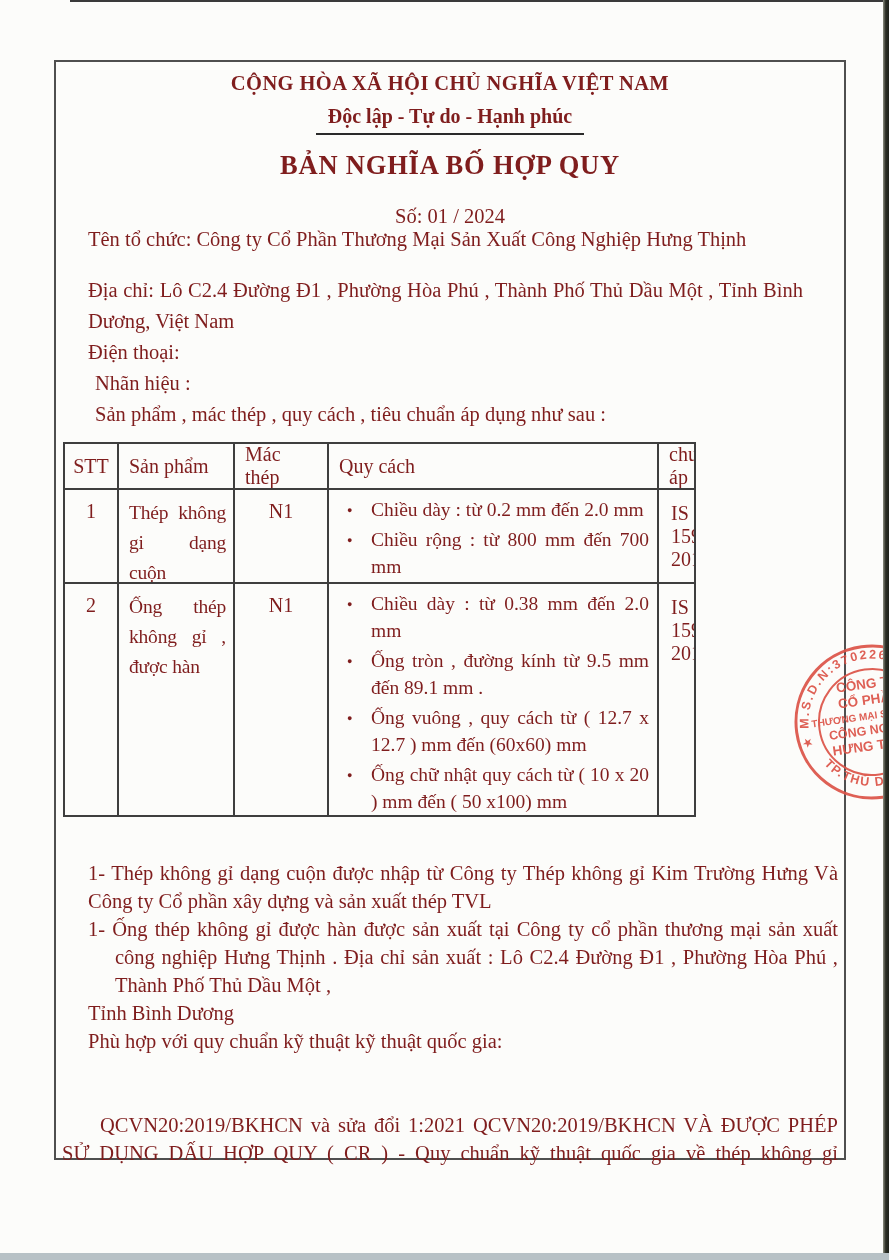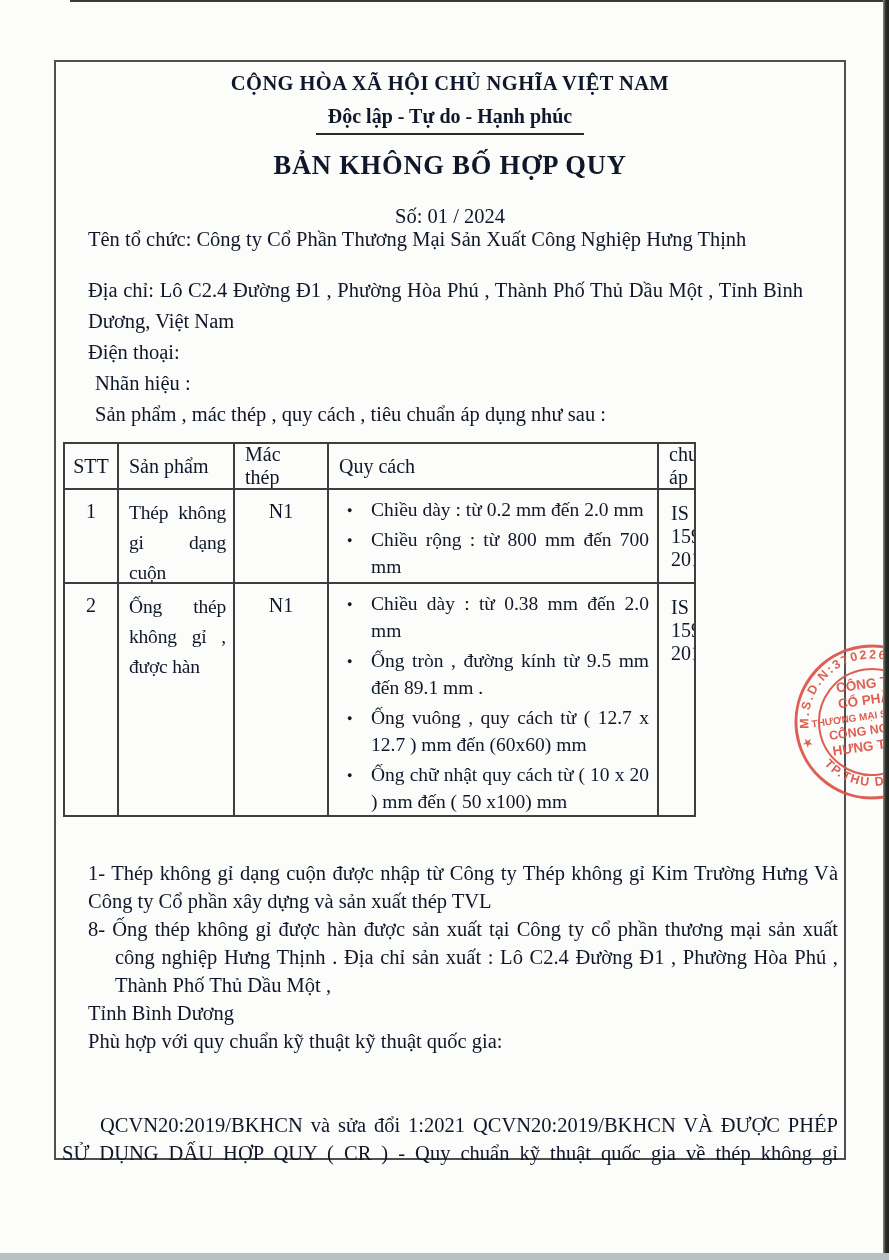--- a/index.html
+++ b/index.html
@@ -1,20 +1,20 @@
 <!DOCTYPE html>
 <html><head>
 <meta charset="utf-8">
 <style>
   html,body { margin:0; padding:0; background:#e8e8e4; }
   .page {
     position:relative; width:889px; height:1260px; margin:0 auto;
     background:#fcfcfa; overflow:hidden;
     font-family:"Liberation Serif","DejaVu Serif",serif;
-    color:#0f172a;
+    color:#7f1d1d;
   }
   
   .scan-top-edge   { position:absolute; left:70px; top:0; width:819px; height:2px; background:#3a3a3a; z-index:6; }
   .scan-right-edge { position:absolute; right:0; top:0; width:6px; height:1260px;
                      background:linear-gradient(to right,#8d8f81 0%,#2c2f26 45%,#1e211a 100%); z-index:6; }
   .scan-bottom-edge{ position:absolute; left:0; bottom:0; width:889px; height:7px; background:#b7c1c5; z-index:6; }
 
   .frame { position:absolute; left:54px; top:60px; width:792px; height:1100px;
            border:2px solid #4f4f4f; box-sizing:border-box; z-index:1; }
 
@@ -73,21 +73,21 @@
   <div class="scan-bottom-edge"></div>
 
   <div class="frame"></div>
 
   <div class="centered national-title">CỘNG HÒA XÃ HỘI CHỦ NGHĨA VIỆT NAM</div>
 
   <div class="centered motto-wrap">
     <span>Độc lập - Tự do - Hạnh phúc</span>
   </div>
 
-  <div class="centered doc-title">BẢN KHÔNG BỐ HỢP QUY</div>
+  <div class="centered doc-title">BẢN NGHĨA BỐ HỢP QUY</div>
 
   <div class="centered doc-number">Số: 01 / 2024</div>
 
   <div class="info">
     <div>Tên tổ chức: Công ty Cổ Phần Thương Mại Sản Xuất Công Nghiệp Hưng Thịnh</div>
     <div class="just">Địa chỉ: Lô C2.4 Đường Đ1 , Phường Hòa Phú , Thành Phố Thủ Dầu Một , Tỉnh Bình Dương, Việt Nam</div>
     <div>Điện thoại:</div>
     <div class="sub">
       <div>Nhãn hiệu :</div>
       <div>Sản phẩm , mác thép , quy cách , tiêu chuẩn áp dụng như sau :</div>
@@ -118,21 +118,21 @@
       <div class="bullet">Chiều dày : từ 0.38 mm đến 2.0 mm</div>
       <div class="bullet">Ống tròn , đường kính từ 9.5 mm đến 89.1 mm .</div>
       <div class="bullet">Ống vuông , quy cách từ ( 12.7 x 12.7 ) mm đến (60x60) mm</div>
       <div class="bullet">Ống chữ nhật quy cách từ ( 10 x 20 ) mm đến ( 50 x100) mm</div>
     </div>
     <div class="cell-std lastcol lastrow">IS 15997: 2012</div>
   </div>
 
   <div class="notes">
     <div class="just">1- Thép không gỉ dạng cuộn được nhập từ Công ty Thép không gỉ Kim Trường Hưng Và Công ty Cổ phần xây dựng và sản xuất thép TVL</div>
-    <div class="just hang">8- Ống thép không gỉ được hàn được sản xuất tại Công ty cổ phần thương mại sản xuất công nghiệp Hưng Thịnh . Địa chỉ sản xuất : Lô C2.4 Đường Đ1 , Phường Hòa Phú , Thành Phố Thủ Dầu Một ,</div>
+    <div class="just hang">1- Ống thép không gỉ được hàn được sản xuất tại Công ty cổ phần thương mại sản xuất công nghiệp Hưng Thịnh . Địa chỉ sản xuất : Lô C2.4 Đường Đ1 , Phường Hòa Phú , Thành Phố Thủ Dầu Một ,</div>
     <div>Tỉnh Bình Dương</div>
     <div>Phù hợp với quy chuẩn kỹ thuật kỹ thuật quốc gia:</div>
   </div>
 
   <div class="conformity-detail">QCVN20:2019/BKHCN và sửa đổi 1:2021 QCVN20:2019/BKHCN VÀ ĐƯỢC PHÉP SỬ DỤNG DẤU HỢP QUY ( CR ) - Quy chuẩn kỹ thuật quốc gia về thép không gỉ</div>
 
   <svg class="stamp" viewBox="-110 -110 220 220" xmlns="http://www.w3.org/2000/svg">
     <g transform="rotate(-8)">
       <circle cx="0" cy="0" r="76" fill="none" stroke-width="3" stroke="#dc5348"></circle>
       <circle cx="0" cy="0" r="53" fill="none" stroke-width="2" stroke="#dc5348"></circle>

